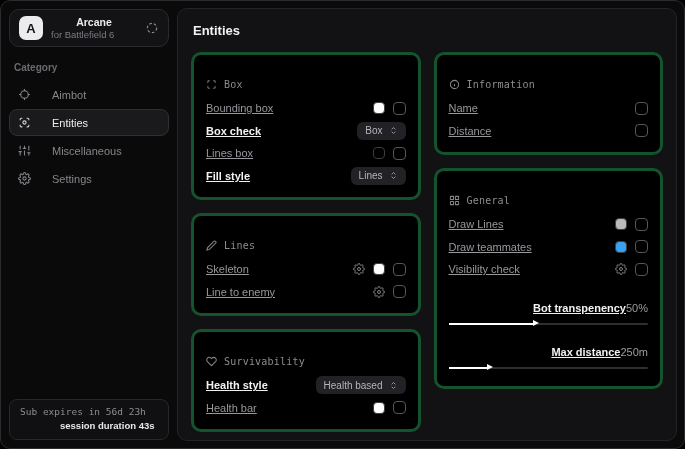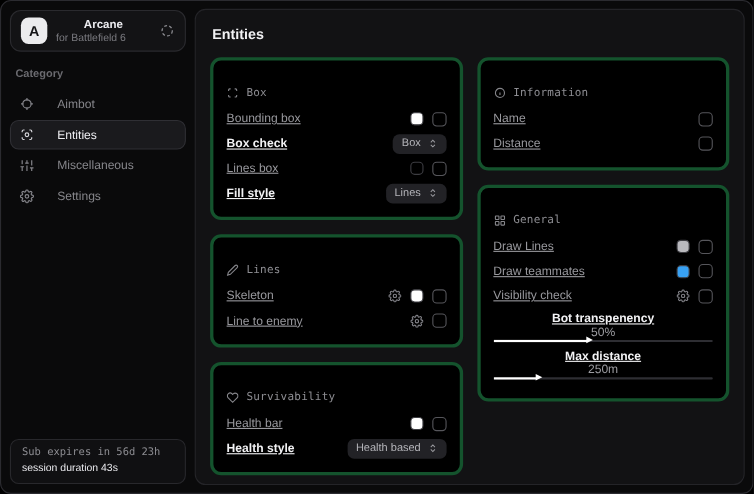--- a/index.html
+++ b/index.html
@@ -51,21 +51,21 @@
   .sidebar-footer { margin-top:auto; }
   .footer-card {
     border:1px solid #28282c; border-radius:8px;
     padding:6px 10px 8px; background:#101012;
   }
   .footer-line1 {
     font-family:"DejaVu Sans Mono", monospace;
     font-size:9.5px; color:#8d8d92; white-space:nowrap;
   }
   .footer-line2 {
-    font-size:9.5px; font-weight:400; color:#e8e8ec; margin-top:3px;
+    font-size:9.5px; font-weight:700; color:#e8e8ec; margin-top:3px;margin-left:40px;
   }
   
   .main {
     position:absolute; left:176px; top:7px; right:7px; bottom:7px;
     background:#121214; border:1px solid #242428; border-radius:10px;
     padding:10px; overflow:hidden;
   }
   .main-title {
     font-size:13px; font-weight:700; color:#f2f2f4;
     margin:4px 0 14px 5px;
@@ -102,22 +102,22 @@
   }
   .gear-btn { display:flex; color:#84848a; cursor:default; }
   .dropdown {
     display:flex; align-items:center; gap:6px;
     background:#222226; border-radius:6px; padding:3.5px 8px;
     font-size:10px; color:#b4b4b9;
   }
   .dropdown .dicon { display:flex; color:#9a9a9f; }
   
   .slider-label-row {
-    display:flex; justify-content:space-between; align-items:center;
-    height:21px; margin-top:3px;flex-direction:column;
+    display:flex; justify-content:flex-end; align-items:center;
+    height:21px; margin-top:17px;
   }
   .slider-value { font-size:11px; color:#9c9ca1; }
   .slider-track {
     position:relative; height:2px; background:#2e2e33;
     border-radius:2px; margin:4px 0 7px;
   }
   .slider-fill {
     position:absolute; left:0; top:0; height:2px; background:#ffffff;
   }
   .slider-fill::after {
@@ -309,36 +309,36 @@
         <div class="card">
           <div class="card-header">
             <span class="hicon">
               <svg width="11" height="11" viewBox="0 0 24 24" fill="none" stroke="currentColor" stroke-width="2.2">
                 <path d="M20.84 4.61a5.5 5.5 0 0 0-7.78 0L12 5.67l-1.06-1.06a5.5 5.5 0 0 0-7.78 7.78l1.06 1.06L12 21.23l7.78-7.78 1.06-1.06a5.5 5.5 0 0 0 0-7.78z"></path>
               </svg>
             </span>
             <span>Survivability</span>
           </div>
           <div class="row">
-            <span class="label">Health bar</span>
-            <span class="controls">
-              <span class="swatch" style="background: rgb(255, 255, 255);"></span>
-              <span class="checkbox"></span>
-            </span>
-          </div>
-          <div class="row">
             <span class="label bright">Health style</span>
             <span class="dropdown">
               <span>Health based</span>
               <span class="dicon">
                 <svg width="9" height="9" viewBox="0 0 24 24" fill="none" stroke="currentColor" stroke-width="2.5">
                   <path d="M7 9l5-5 5 5"></path>
                     <path d="M7 15l5 5 5-5"></path>
                 </svg>
               </span>
+            </span>
+          </div>
+          <div class="row">
+            <span class="label">Health bar</span>
+            <span class="controls">
+              <span class="swatch" style="background: rgb(255, 255, 255);"></span>
+              <span class="checkbox"></span>
             </span>
           </div>
         </div>
       </div>
 
       <div class="col">
 
         <div class="card">
           <div class="card-header">
             <span class="hicon">

